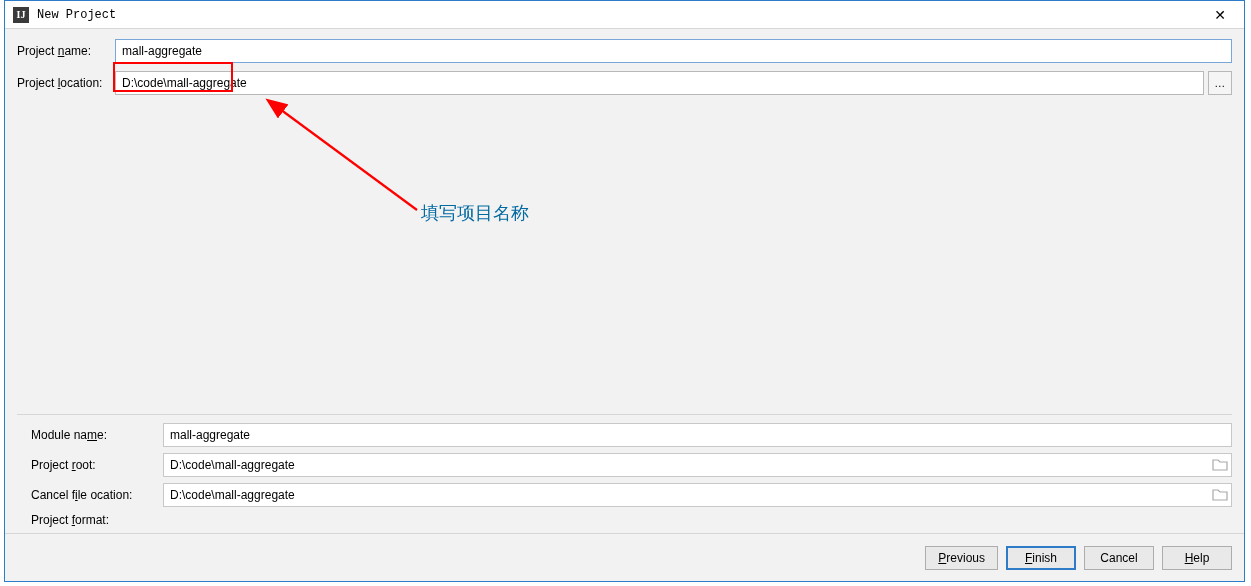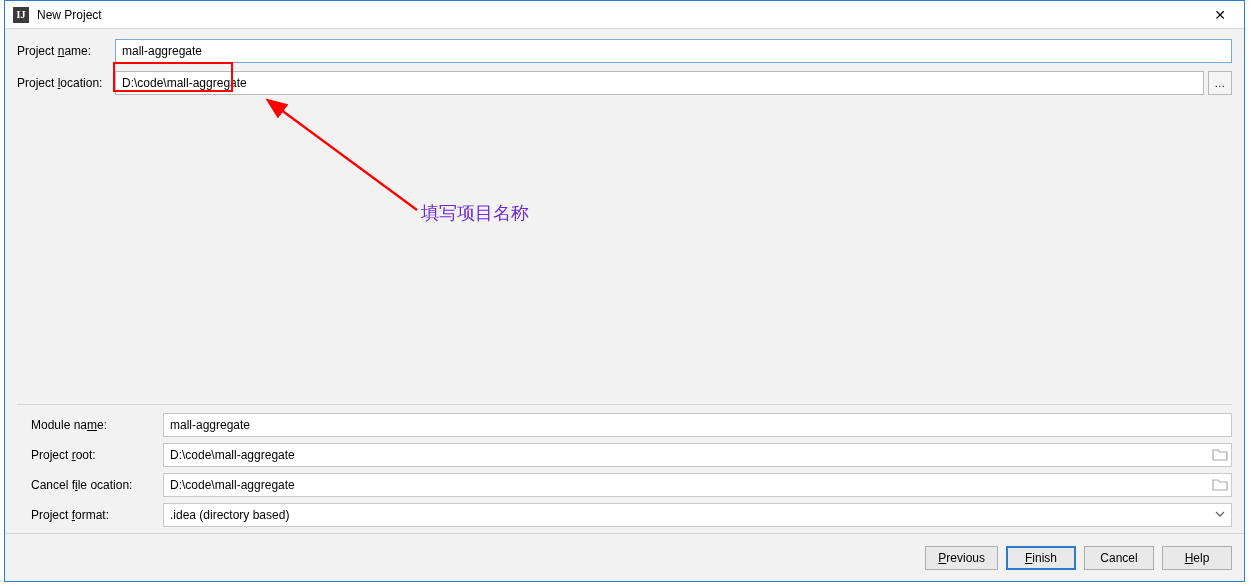--- a/index.html
+++ b/index.html
@@ -29,21 +29,21 @@
       align-items: center;
       padding: 0 4px 0 8px;
     }
     .titlebar .app-icon {
       width: 16px; height: 16px;
       background: #3a3a3a;
       display: flex; align-items: center; justify-content: center;
       font-size: 10px; font-weight: bold; font-family: "Segoe UI";
     }
     .titlebar .app-icon span { color:#fff; transform: translateY(-0.5px); }
-    .titlebar .title { margin-left: 8px; color: #000; }
+    .titlebar .title { margin-left: 8px; color: #000; font-family: Liberation Mono, monospace; }
     .titlebar .spacer { flex: 1; }
     .titlebar .close-btn { width: 40px; height: 28px; display: flex; align-items: center; justify-content: center; font-size: 14px; cursor: default; }
 
     .content {
       flex: 1;
       padding: 10px 12px 0 12px;
       position: relative;
       display: flex;
       flex-direction: column;
       justify-content: flex-end;
@@ -78,21 +78,21 @@
     .red-box {
       position: absolute;
       border: 2px solid #f00;
       left: 108px; top: 33px;
       width: 120px; height: 30px;
       pointer-events: none;
     }
     .annotation-svg { position: absolute; left:0; top:0; pointer-events: none; }
     .annotation-text {
       position: absolute;
-      color: #6d28d9;
+      color: #0369a1;
       font-family: SimSun, "Songti SC", serif;
       font-size: 18px;
       left: 416px; top: 172px;
       pointer-events: none;
     }
 
     .more-settings {
       margin-top: auto;
     }
     .more-header {
@@ -252,28 +252,20 @@
                   <path d="M1 3 h5 l2 2 h7 v8 h-14 z" fill="none" stroke="currentColor" stroke-width="1.2"></path>
                 </svg>
             </div>
           </div>
         </div>
 
         <div class="more-row">
           <div class="m-label">
             <span>Project </span><span class="mn">f</span><span>ormat:</span>
           </div>
-          <div class="more-input-wrap">
-            <div class="more-select">
-              <span>.idea (directory based)</span>
-              <svg class="chev" viewBox="0 0 10 8">
-                  <path d="M1 2 L5 6 L9 2" fill="none" stroke="currentColor" stroke-width="1.3"></path>
-                </svg>
-            </div>
-          </div>
         </div>
 
       </div>
     </div>
 
   </div>
 
   <div class="footer">
     <div class="btn">
       <span></span>

